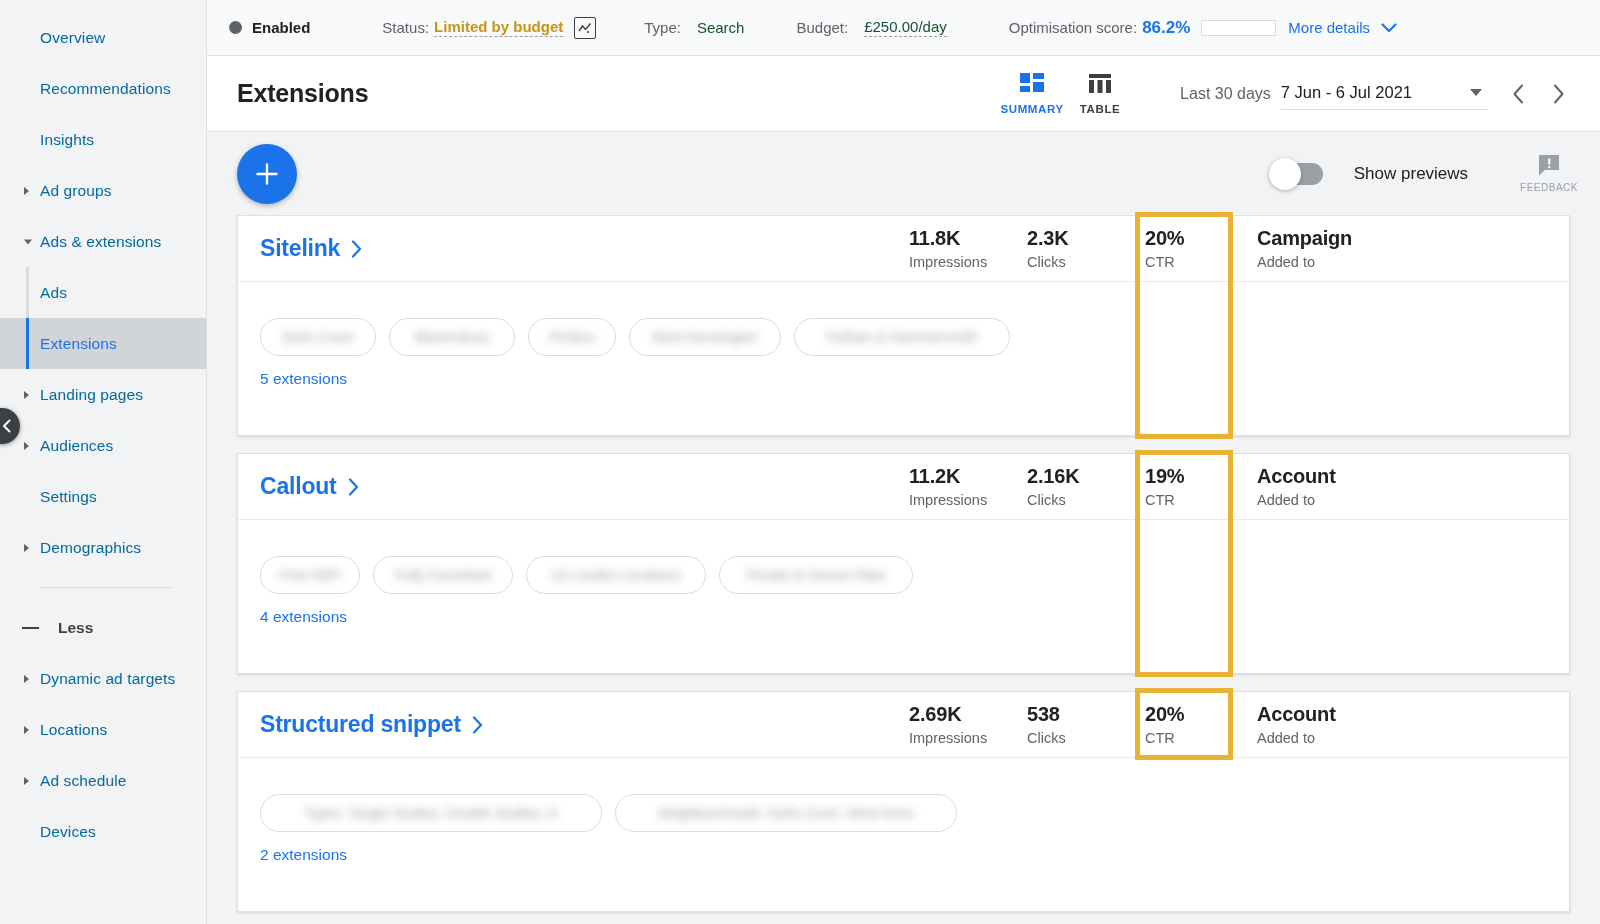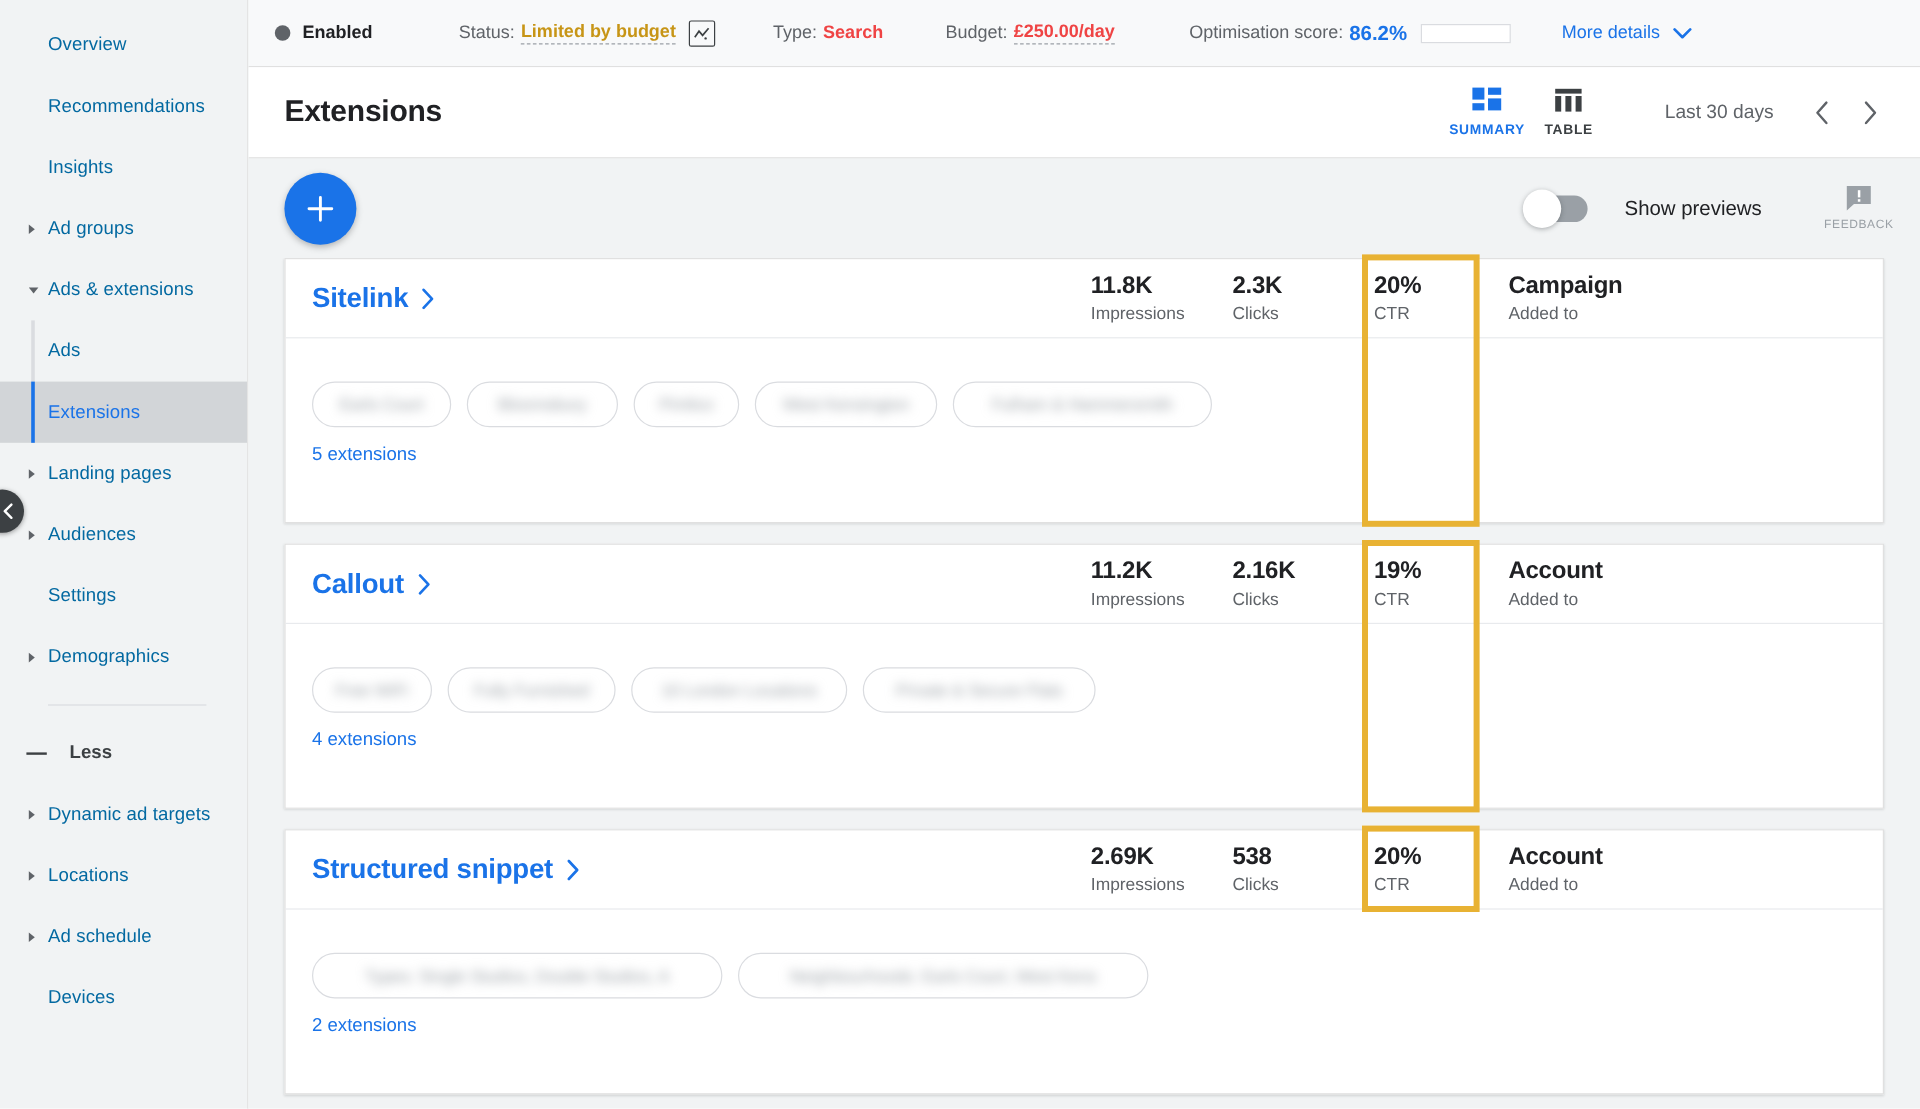--- a/index.html
+++ b/index.html
@@ -128,21 +128,21 @@
     background: #f8f9fa;
     border-bottom: 1px solid #e0e0e0;
     display: flex;
     align-items: center;
     padding-left: 22px;
     font-size: 15px;
     flex: 0 0 56px;
   }
   .sb-item { display: flex; align-items: center; white-space: nowrap; }
   .sb-label { color: #5f6368; }
-  .sb-value { color: #ef4444; font-weight: bold; margin-left: 5px; }
+  .sb-value { color: #14532d; font-weight: normal; margin-left: 16px; }
   .dot {
     width: 13px; height: 13px;
     border-radius: 50%;
     background: #5f6368;
     margin-right: 10px;
   }
   .enabled-txt { color: #202124; font-weight: bold; }
   .dotted {
     border-bottom: 1px dashed #9aa0a6;
     padding-bottom: 1px;
@@ -166,21 +166,21 @@
     background: #ffffff;
     border: 1px solid #dadce0;
     margin-left: 11px;
     position: relative;
     overflow: hidden;
   }
   .opt-bar-fill { height: 100%; background: #1a73e8; }
   .more-details {
     color: #1a73e8;
     font-weight: normal;
-    margin-left: 43px;
+    margin-left: 12px;
     display: flex; align-items: center;
     cursor: pointer;
   }
   .more-details .chev { margin-left: 11px; }
 
   
   .pageheader {
     height: 76px;
     background: #ffffff;
     border-bottom: 1px solid #e0e0e0;
@@ -504,20 +504,24 @@
             <rect x="2" y="2" width="22" height="4" fill="#3c4043"></rect>
             <rect x="2" y="8" width="5" height="13" fill="#3c4043"></rect>
             <rect x="10.5" y="8" width="5" height="13" fill="#3c4043"></rect>
             <rect x="19" y="8" width="5" height="13" fill="#3c4043"></rect>
           </svg>
           <span class="vt-label">TABLE</span>
         </div>
 
         <div class="daterange">
           <span class="dr-preset">Last 30 days</span>
+          <span class="dr-value-wrap">
+            <span class="dr-value">7 Jun - 6 Jul 2021</span>
+            <span class="dr-caret"></span>
+          </span>
           <span class="nav-arrow first">
             <svg width="13" height="20" viewBox="0 0 13 20">
               <path d="M10 1.5 L2.5 10 L10 18.5" stroke="#5f6368" stroke-width="2" fill="none" stroke-linecap="round" stroke-linejoin="round"></path>
             </svg>
           </span>
           <span class="nav-arrow">
             <svg width="13" height="20" viewBox="0 0 13 20">
               <path d="M3 1.5 L10.5 10 L3 18.5" stroke="#5f6368" stroke-width="2" fill="none" stroke-linecap="round" stroke-linejoin="round"></path>
             </svg>
           </span>

